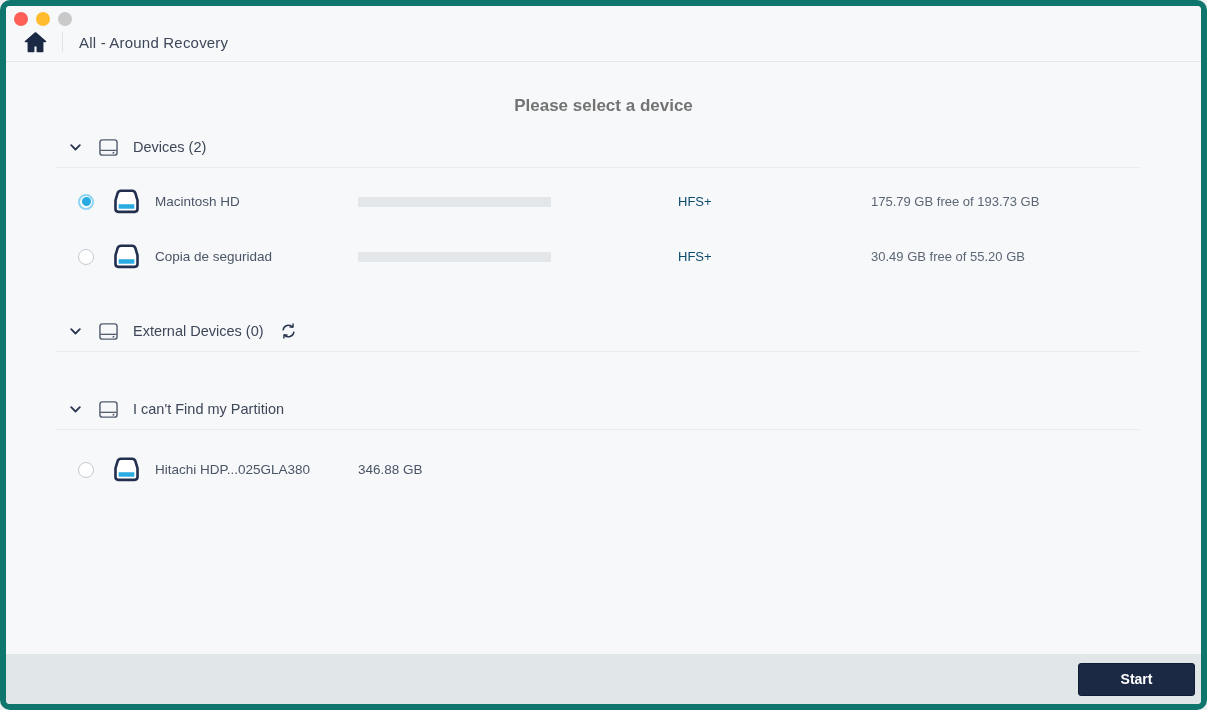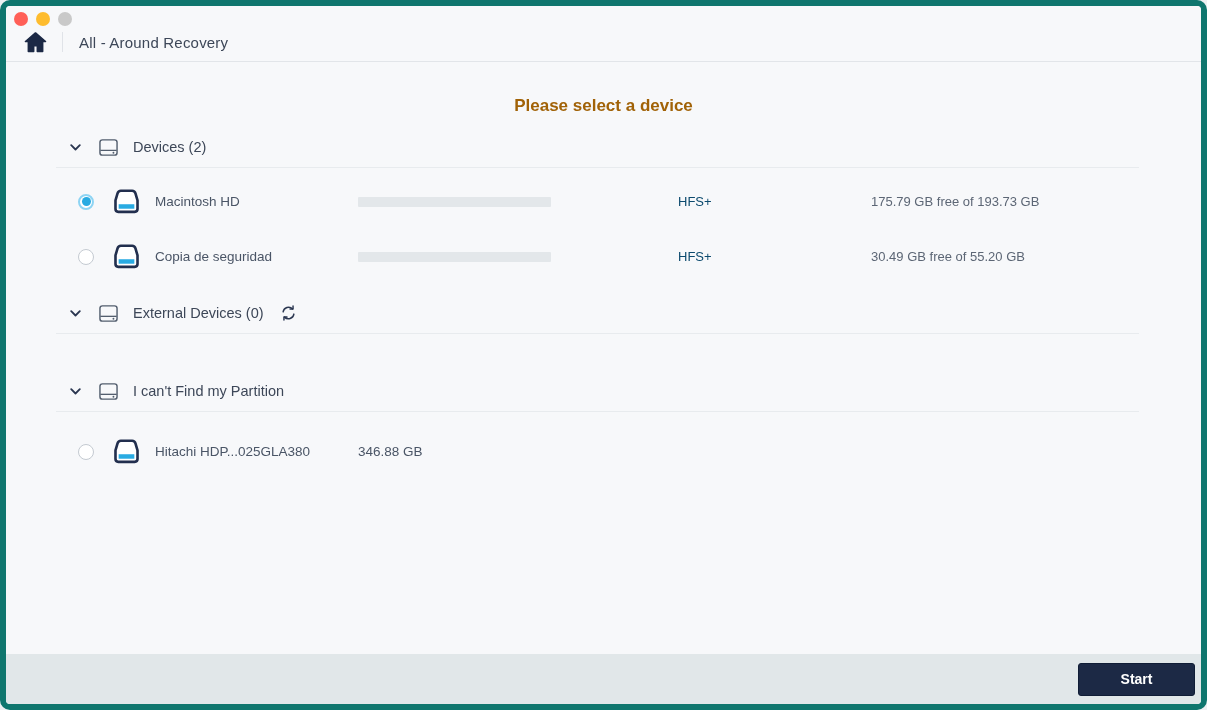--- a/index.html
+++ b/index.html
@@ -26,29 +26,29 @@
   .light { width:14px; height:14px; border-radius:50%; }
   .titlebar-row {
     position:absolute; left:16px; top:22px; right:0;
     display:flex; align-items:center; height:28px;
   }
   .home-btn { width:26px; height:24px; display:flex; align-items:center; justify-content:center; cursor:pointer; }
   .tb-sep { width:1px; height:20px; background:#e0e3e8; margin:0 16px 0 14px; }
   .tb-title { font-size:15px; color:#3d4758; letter-spacing:.2px; }
   
   .content { flex:1 1 auto; position:relative; }
-  .heading { margin-top:34px; text-align:center; font-size:17px; font-weight:600; color:#a16207; }
+  .heading { margin-top:34px; text-align:center; font-size:17px; font-weight:600; color:#737373; }
   .section-hdr { display:flex; align-items:center; padding-left:64px; height:30px; }
   .sec-chevron { width:12px; height:8px; margin-right:16px; display:flex; align-items:center; cursor:pointer; }
   .sec-drive { width:21px; height:19px; margin-right:14px; }
   .sec-label { font-size:14.5px; color:#3d4758; }
   .refresh-btn { margin-left:16px; width:18px; height:17px; cursor:pointer; display:flex; align-items:center; }
   .divider { border-bottom:1px solid #e8ebee; margin:5px 62px 0 50px; }
   .hdr-devices { margin-top:16px; }
-  .hdr-external { margin-top:14px; }
+  .hdr-external { margin-top:32px; }
   .hdr-partition { margin-top:42px; }
   
   .row { display:flex; align-items:center; height:55px; padding-left:72px; cursor:pointer; }
   .rows-devices { margin-top:6px; }
   .rows-partition { margin-top:12px; }
   .radio {
     width:16px; height:16px; border-radius:50%; flex:0 0 auto;
     border:1.5px solid #c4cad1; background:#fff;
     margin-right:16px; display:flex; align-items:center; justify-content:center;
   }

